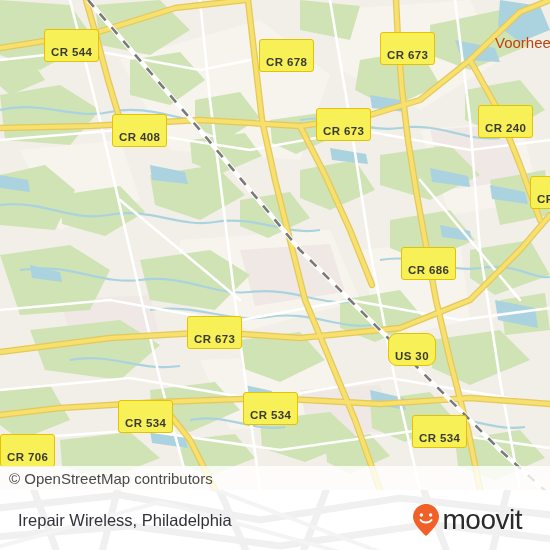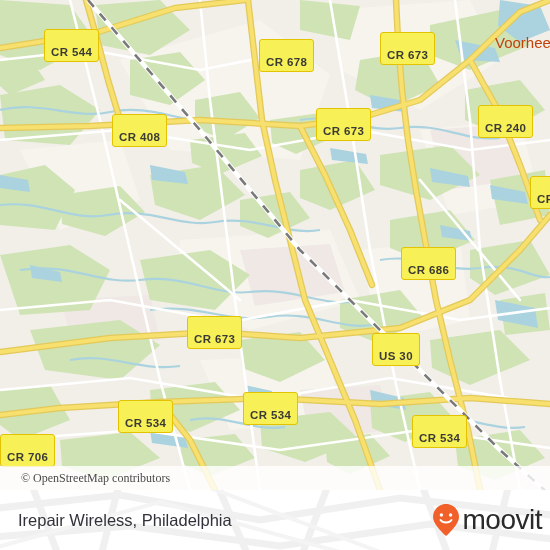--- a/index.html
+++ b/index.html
@@ -30,29 +30,29 @@
                  display:flex;align-items:center;justify-content:center;}
   #callout-label{color:#3c3c3c;font-size:16px;font-family:"Liberation Sans",sans-serif;}
   #callout-tail{position:absolute;left:50%;top:138px;margin-left:-11px;width:0;height:0;
                 border-left:11px solid transparent;border-right:11px solid transparent;
                 border-top:11px solid #fff;}
 
   
   #attribution{position:absolute;left:0;top:466px;width:550px;height:24px;
                background:rgba(255,255,255,.80);
                display:flex;align-items:center;}
-  #attribution span{font-size:12px;color:#4a4a4a;padding-left:21px;
-                    font-family:Liberation Serif, serif;}
+  #attribution span{font-size:15px;color:#4a4a4a;padding-left:9px;
+                    font-family:Liberation Sans, sans-serif;}
 
   
   #footer{position:absolute;left:0;top:490px;width:550px;height:60px;background:#fff;overflow:hidden;}
   #footer-watermark{position:absolute;left:0;top:0;width:550px;height:60px;opacity:1;}
   #footer-inner{position:absolute;left:0;top:0;width:550px;height:60px;
                 display:flex;align-items:center;justify-content:space-between;
-                padding:0 8px 0 18px;box-sizing:border-box;}
+                padding:0 28px 0 18px;box-sizing:border-box;}
   #footer-title{font-size:16.5px;color:#32323a;font-family:"Liberation Sans",sans-serif;}
   #brand{display:flex;align-items:center;gap:2px;}
   #brand-word{font-size:28px;color:#2a2a2a;letter-spacing:-.5px;line-height:28px;
               font-family:"Liberation Sans",sans-serif;font-weight:normal;}
 </style>
 </head>
 <body>
 
 <div id="app">
 
@@ -196,21 +196,21 @@
 
     <div class="shield" style="left:44px;top:29px;">CR 544</div>
     <div class="shield" style="left:259px;top:39px;">CR 678</div>
     <div class="shield" style="left:380px;top:32px;">CR 673</div>
     <div class="shield" style="left:112px;top:114px;">CR 408</div>
     <div class="shield" style="left:316px;top:108px;">CR 673</div>
     <div class="shield" style="left:478px;top:105px;">CR 240</div>
     <div class="shield" style="left:530px;top:176px;">CR</div>
     <div class="shield" style="left:401px;top:247px;">CR 686</div>
     <div class="shield" style="left:187px;top:316px;">CR 673</div>
-    <div class="shield" style="left:372px;top:333px;">US 30</div>
+    <div class="shield" style="left:388px;top:333px;border-radius:9px;">US 30</div>
     <div class="shield" style="left:243px;top:392px;">CR 534</div>
     <div class="shield" style="left:118px;top:400px;">CR 534</div>
     <div class="shield" style="left:412px;top:415px;">CR 534</div>
     <div class="shield" style="left:0;top:434px;">CR 706</div>
 
     <div class="place-label" style="left:495px;top:34px;">Voorhee</div>
 
   </div>
 
   <div id="attribution">

